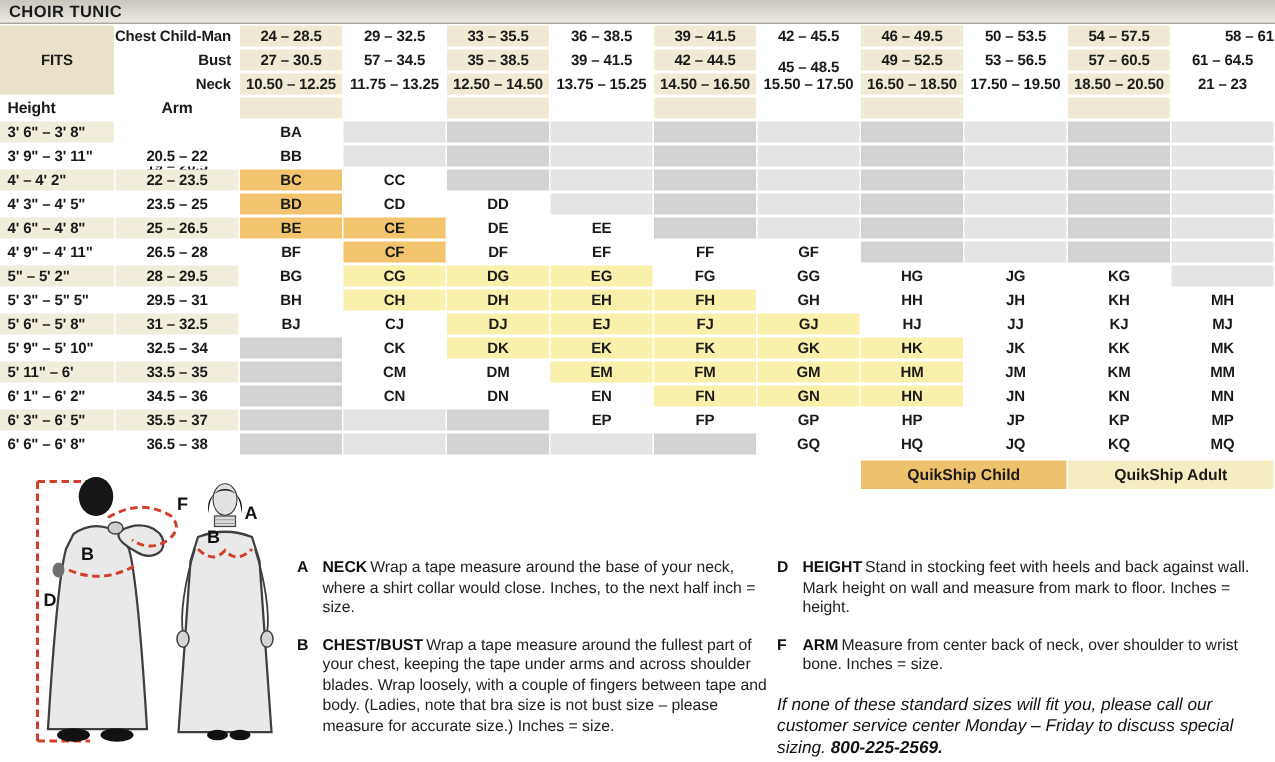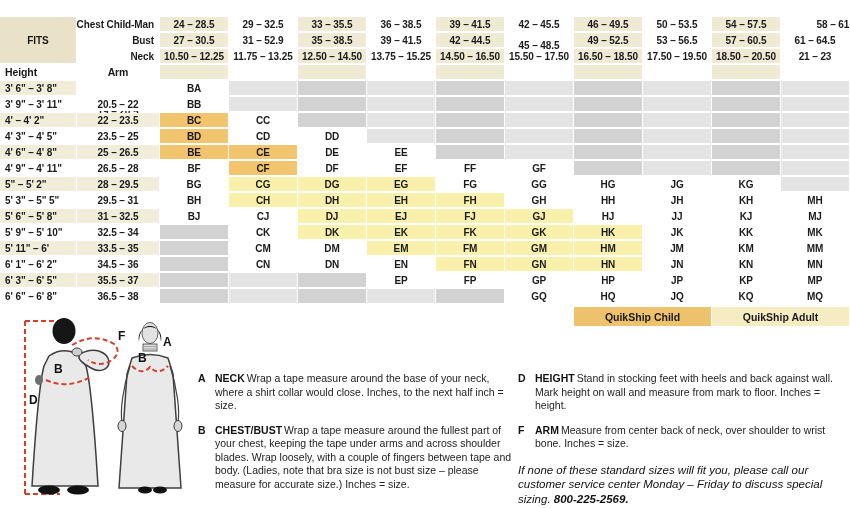--- a/index.html
+++ b/index.html
@@ -48,37 +48,38 @@
   
   .illus{position:absolute;left:2px;top:318px;width:190px;height:190px;}
   .illus text{font-family:"Liberation Sans",sans-serif;font-size:12px;font-weight:700;fill:#111;}
   .redline{stroke:#d2402b;stroke-width:2;stroke-dasharray:5 3;fill:none;}
 </style>
 </head>
 <body>
 
 <div class="page">
 
+  <div class="titlebar">CHOIR TUNIC</div>
 
   <div class="tbl">
       <div class="c fits" style="grid-area: 1 / 1 / span 3;">FITS</div>
       <div class="c rlabel" style="grid-area: 1 / 2;">Chest Child-Man</div>
       <div class="c range bg" style="grid-area: 1 / 3;">24 – 28.5</div>
       <div class="c range w" style="grid-area: 1 / 4;">29 – 32.5</div>
       <div class="c range bg" style="grid-area: 1 / 5;">33 – 35.5</div>
       <div class="c range w" style="grid-area: 1 / 6;">36 – 38.5</div>
       <div class="c range bg" style="grid-area: 1 / 7;">39 – 41.5</div>
       <div class="c range w" style="grid-area: 1 / 8;">42 – 45.5</div>
       <div class="c range bg" style="grid-area: 1 / 9;">46 – 49.5</div>
       <div class="c range w" style="grid-area: 1 / 10;">50 – 53.5</div>
       <div class="c range bg" style="grid-area: 1 / 11;">54 – 57.5</div>
       <div class="c range w" style="grid-area: 1 / 12; margin-left: 44px;">58 – 61.5</div>
       <div class="c rlabel" style="grid-area: 2 / 2;">Bust</div>
       <div class="c range bg" style="grid-area: 2 / 3;">27 – 30.5</div>
-      <div class="c range w" style="grid-area: 2 / 4;">31 – 52.9</div>
+      <div class="c range w" style="grid-area: 2 / 4;">57 – 34.5</div>
       <div class="c range bg" style="grid-area: 2 / 5;">35 – 38.5</div>
       <div class="c range w" style="grid-area: 2 / 6;">39 – 41.5</div>
       <div class="c range bg" style="grid-area: 2 / 7;">42 – 44.5</div>
       <div class="c range w" style="grid-area: 2 / 8; margin-top: 11px;">45 – 48.5</div>
       <div class="c range bg" style="grid-area: 2 / 9;">49 – 52.5</div>
       <div class="c range w" style="grid-area: 2 / 10;">53 – 56.5</div>
       <div class="c range bg" style="grid-area: 2 / 11;">57 – 60.5</div>
       <div class="c range w" style="grid-area: 2 / 12;">61 – 64.5</div>
       <div class="c rlabel" style="grid-area: 3 / 2;">Neck</div>
       <div class="c range bg" style="grid-area: 3 / 3;">10.50 – 12.25</div>

